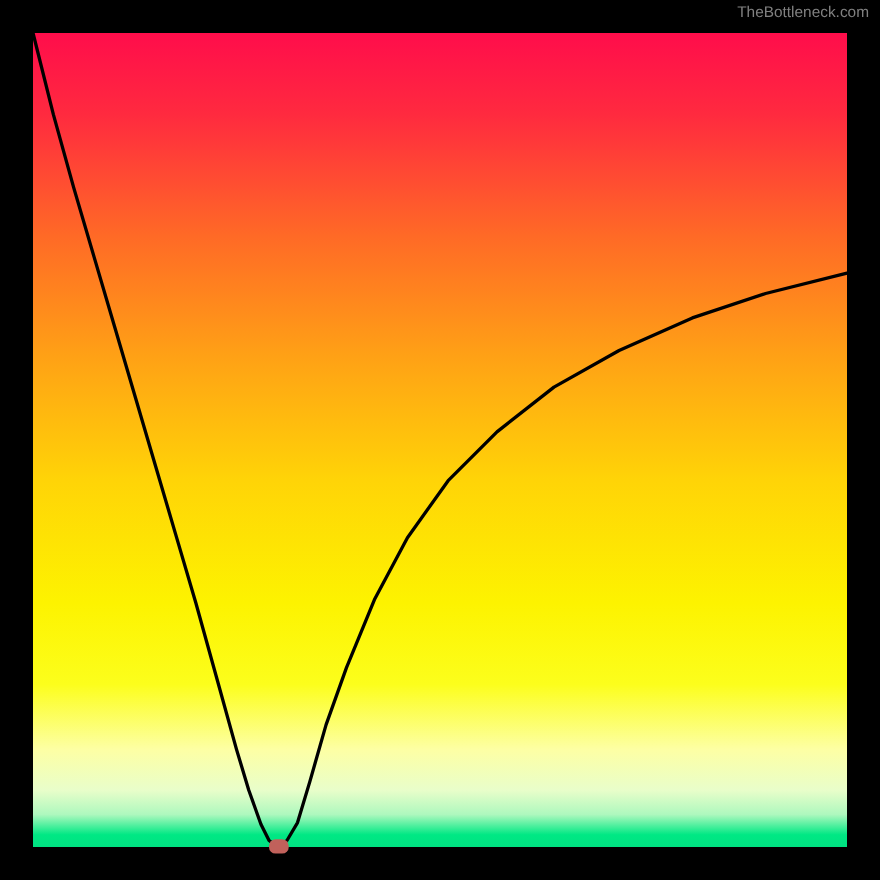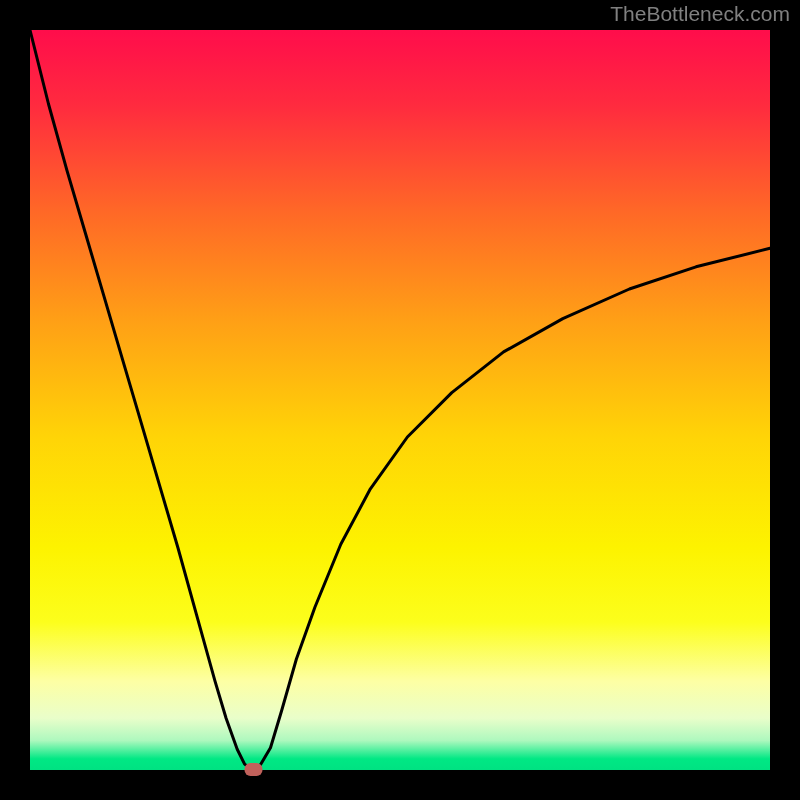--- a/index.html
+++ b/index.html
@@ -4,21 +4,21 @@
 <style>
   * { margin: 0; padding: 0; box-sizing: border-box; }
   html, body { width: 800px; height: 800px; overflow: hidden; background: #fff; }
   .wrap { position: relative; width: 800px; height: 800px; }
   svg { display: block; }
   .watermark {
     position: absolute;
     top: 2px;
     right: 10px;
     font-family: Arial, Helvetica, sans-serif;
-    font-size: 21px;
+    font-size: 14px;
     color: #808080;
     letter-spacing: 0px;
   }
 </style>
 </head>
 <body>
 
 <div class="wrap">
   <svg id="chart-svg" width="800" height="800" viewBox="0 0 800 800">
       <rect x="0" y="0" width="800" height="800" fill="#000000"></rect>

